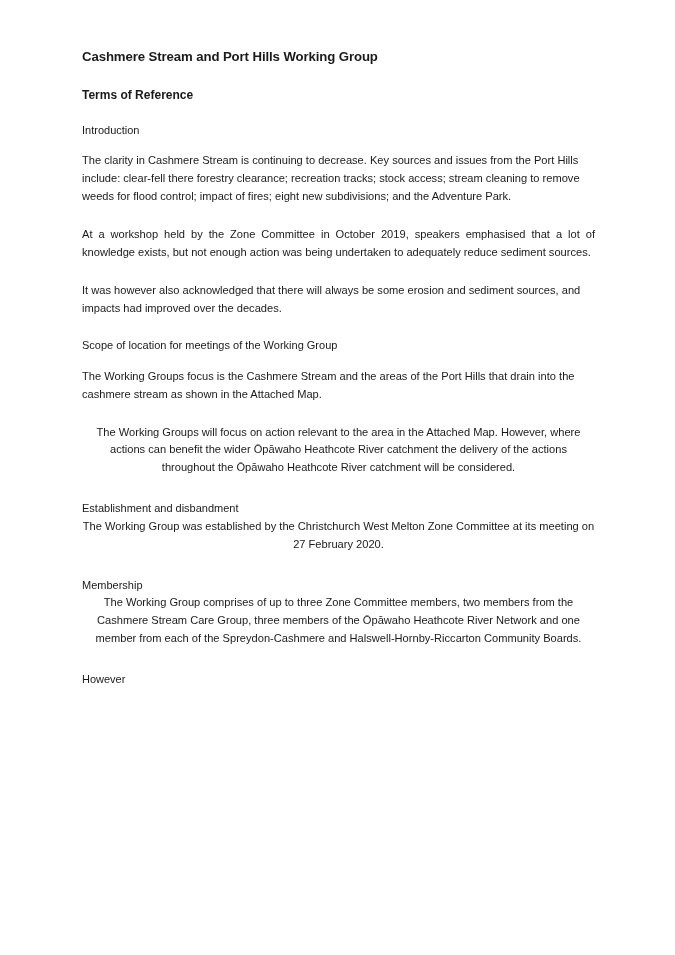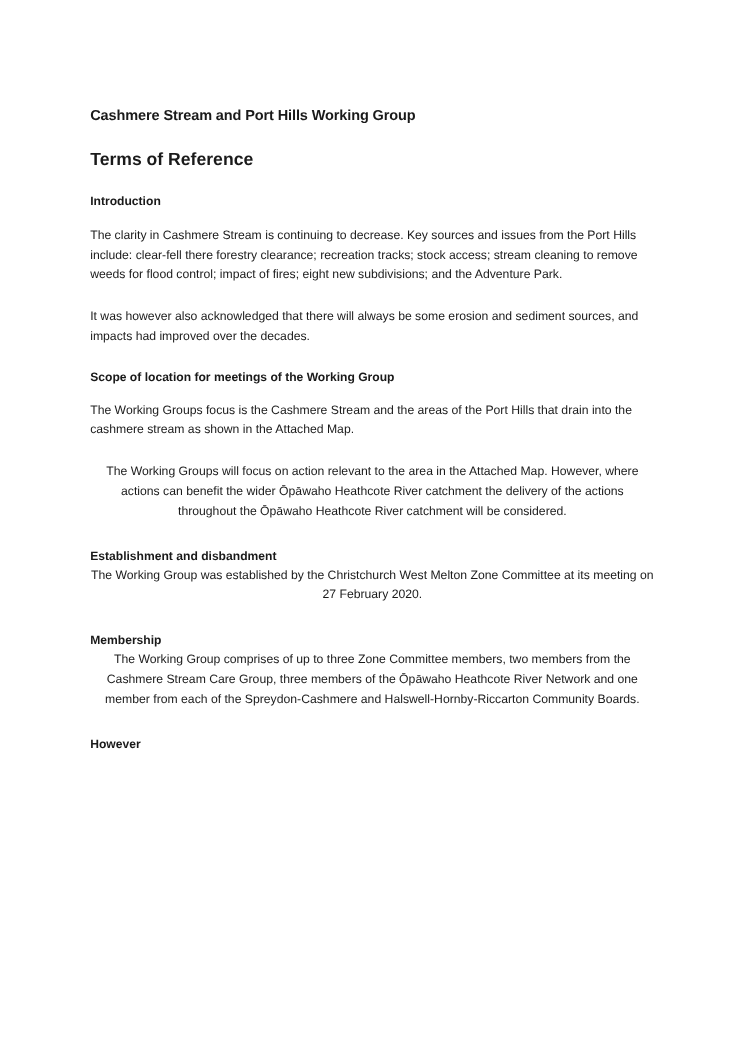--- a/index.html
+++ b/index.html
@@ -13,41 +13,41 @@
     font-family: "Liberation Sans", sans-serif;
     color: #1a1a1a;
     -webkit-font-smoothing: antialiased;
   }
   .page {
     position: relative;
     width: 675px;
     height: 955px;
     background: #ffffff;
     box-sizing: border-box;
-    padding: 96px 80px 0 82px;
+    padding: 48px 80px 0 82px;
   }
   .doc-body {
     width: 513px;
   }
   h1.doc-title {
     font-size: 13.2px;
     font-weight: bold;
     line-height: 1.35;
     margin: 0 0 21px 0;
     letter-spacing: -0.1px;
   }
   .subtitle {
-    font-size: 16px;
+    font-size: 12px;
     font-weight: bold;
     line-height: 1.35;
     margin: 0 0 20px 0;
   }
   h2.section-heading {
     font-size: 11px;
-    font-weight: bold;
+    font-weight: normal;
     line-height: 1.4;
     margin: 0 0 14px 0;
   }
   h2.section-heading.tight {
     margin-bottom: 1px;
   }
   p.para {
     font-size: 11.1px;
     line-height: 1.62;
     margin: 0 0 14px 0;
@@ -74,20 +74,21 @@
 
 <div class="page">
   <div class="doc-body">
 
     <h1 class="doc-title">Cashmere Stream and Port Hills Working Group</h1>
 
     <div class="subtitle">Terms of Reference</div>
 
     <h2 class="section-heading">Introduction</h2>
     <p class="para gap-lg">The clarity in Cashmere Stream is continuing to decrease. Key sources and issues from the Port Hills include: clear-fell there forestry clearance; recreation tracks; stock access; stream cleaning to remove weeds for flood control; impact of fires; eight new subdivisions; and the Adventure Park.</p>
+    <p class="para justify gap-lg">At a workshop held by the Zone Committee in October 2019, speakers emphasised that a lot of knowledge exists, but not enough action was being undertaken to adequately reduce sediment sources.</p>
     <p class="para gap-lg">It was however also acknowledged that there will always be some erosion and sediment sources, and impacts had improved over the decades.</p>
 
     <h2 class="section-heading">Scope of location for meetings of the Working Group</h2>
     <p class="para gap-lg">The Working Groups focus is the Cashmere Stream and the areas of the Port Hills that drain into the cashmere stream as shown in the Attached Map.</p>
     <p class="para justify gap-xl">The Working Groups will focus on action relevant to the area in the Attached Map. However, where actions can benefit the wider Ōpāwaho Heathcote River catchment the delivery of the actions throughout the Ōpāwaho Heathcote River catchment will be considered.</p>
 
     <h2 class="section-heading tight">Establishment and disbandment</h2>
     <p class="para gap-xl">The Working Group was established by the Christchurch West Melton Zone Committee at its meeting on 27 February 2020.</p>
 
     <h2 class="section-heading tight">Membership</h2>

